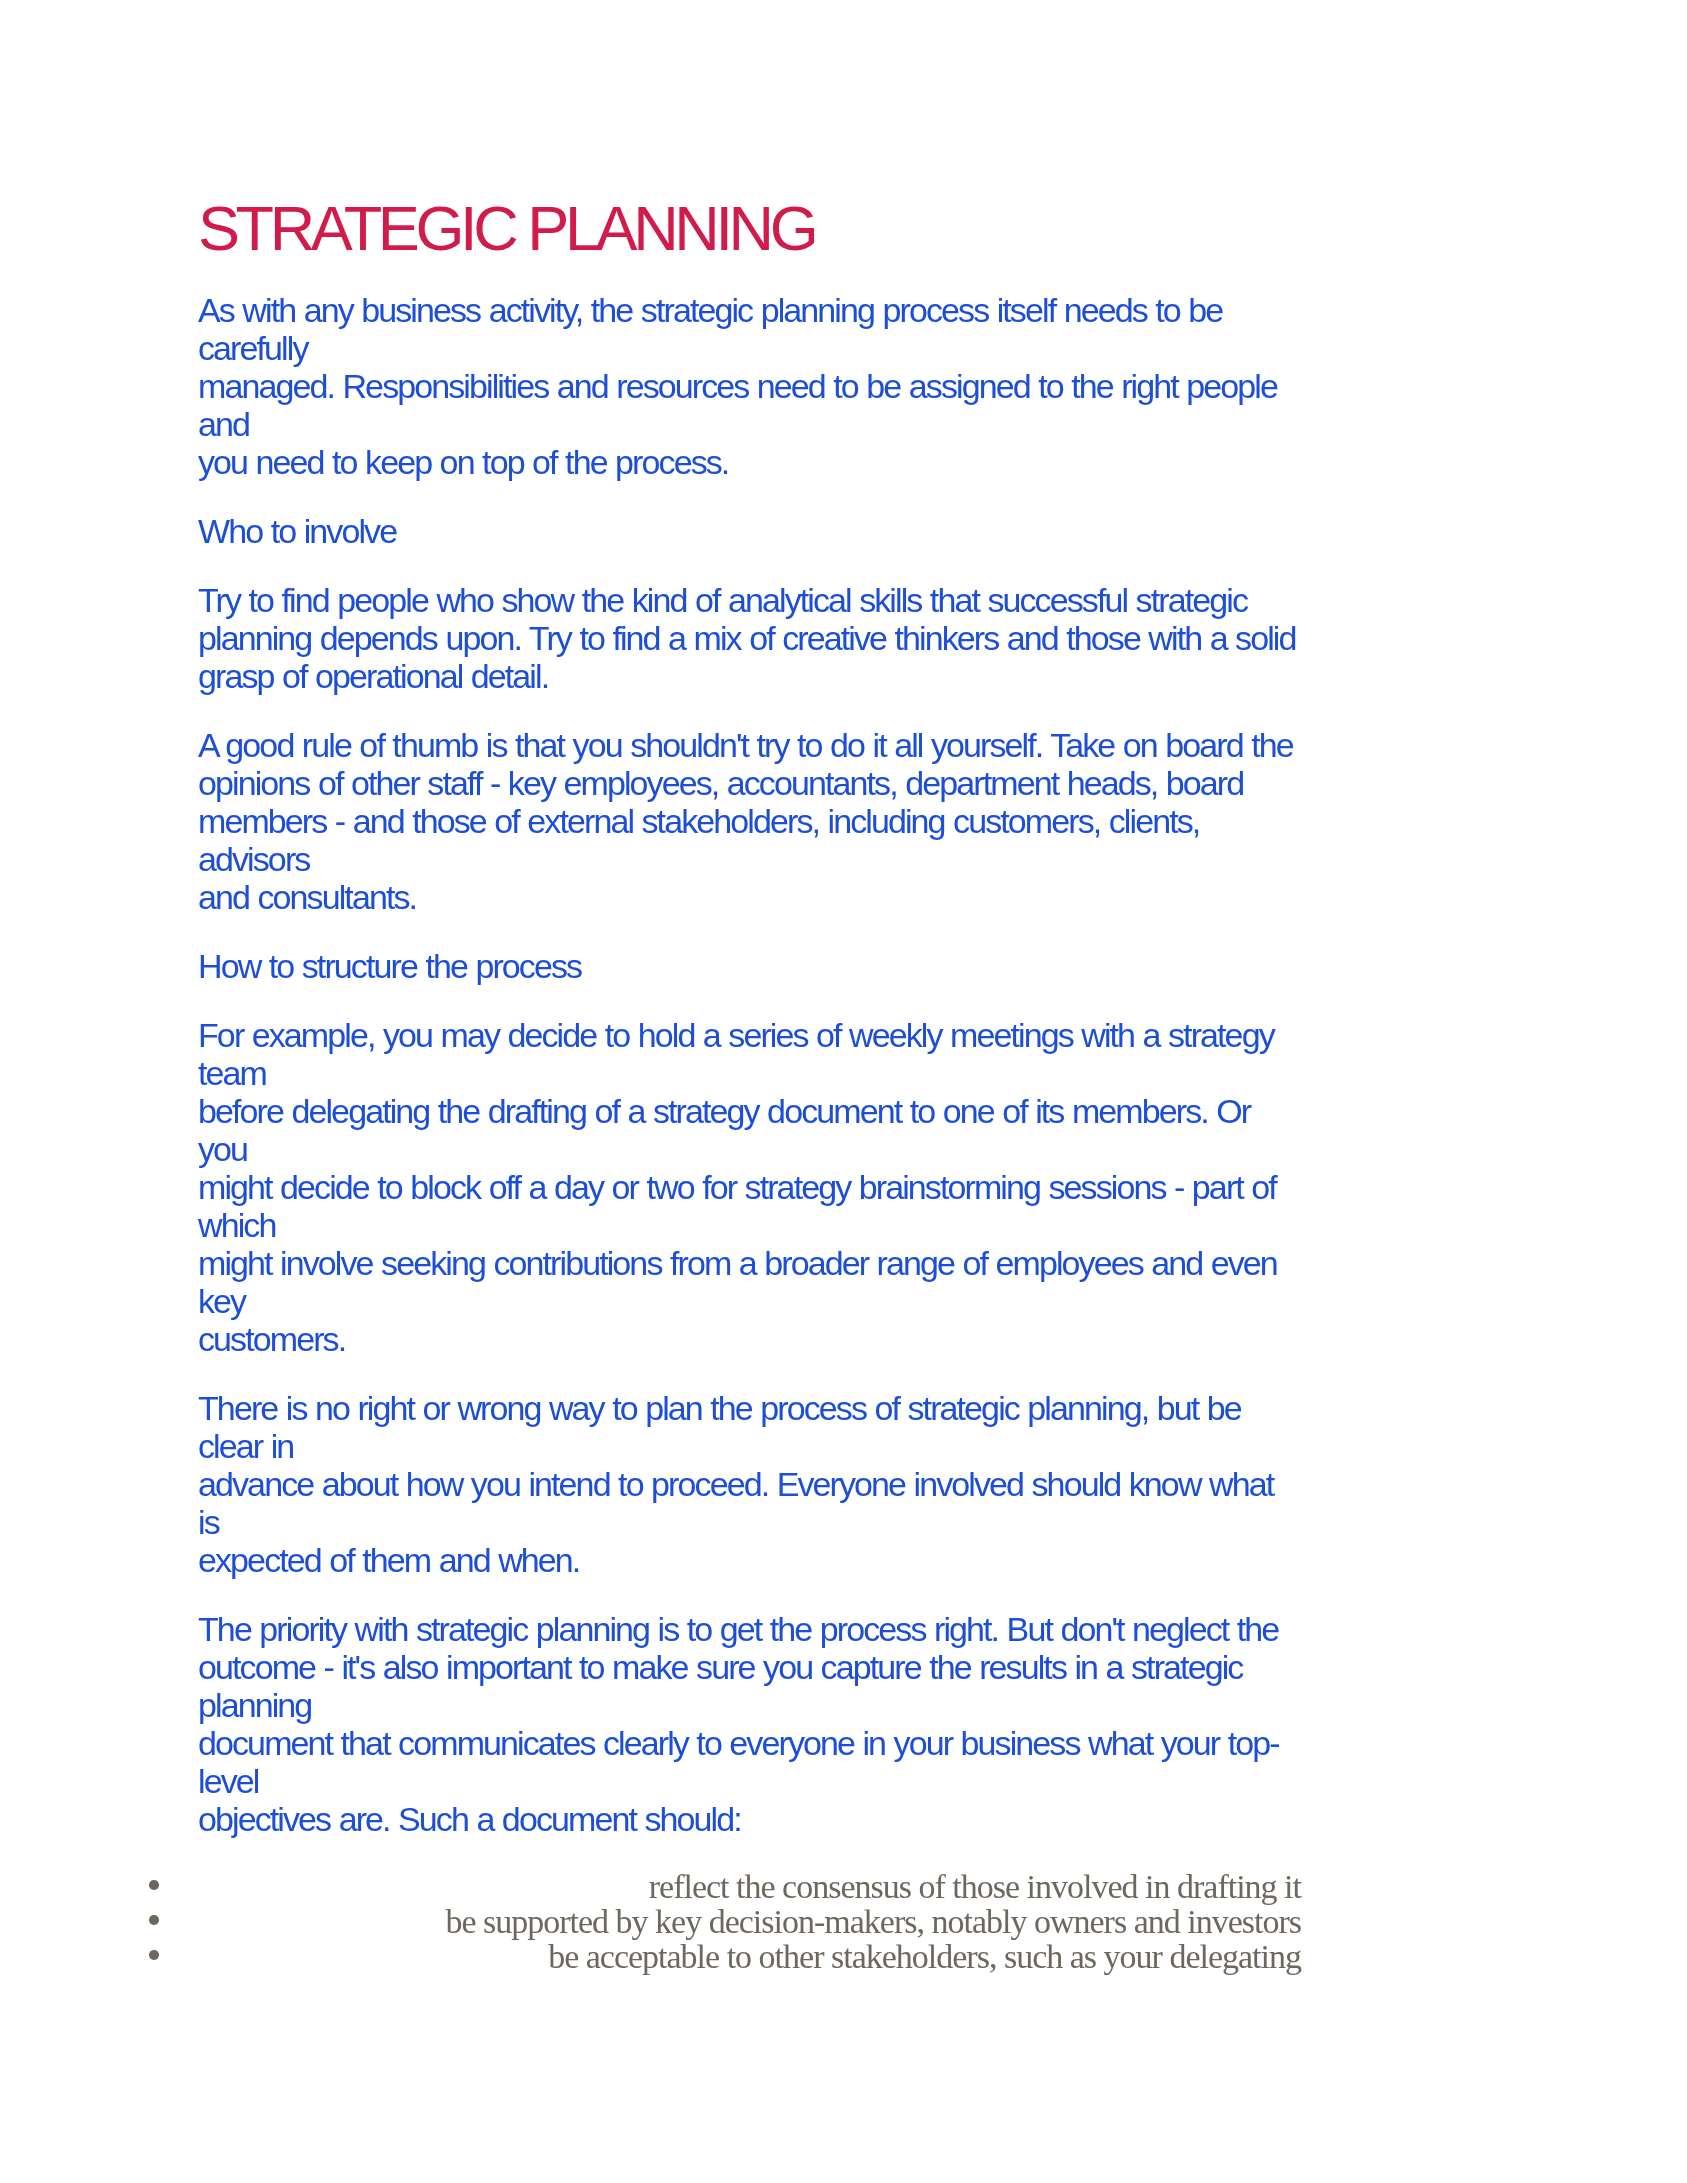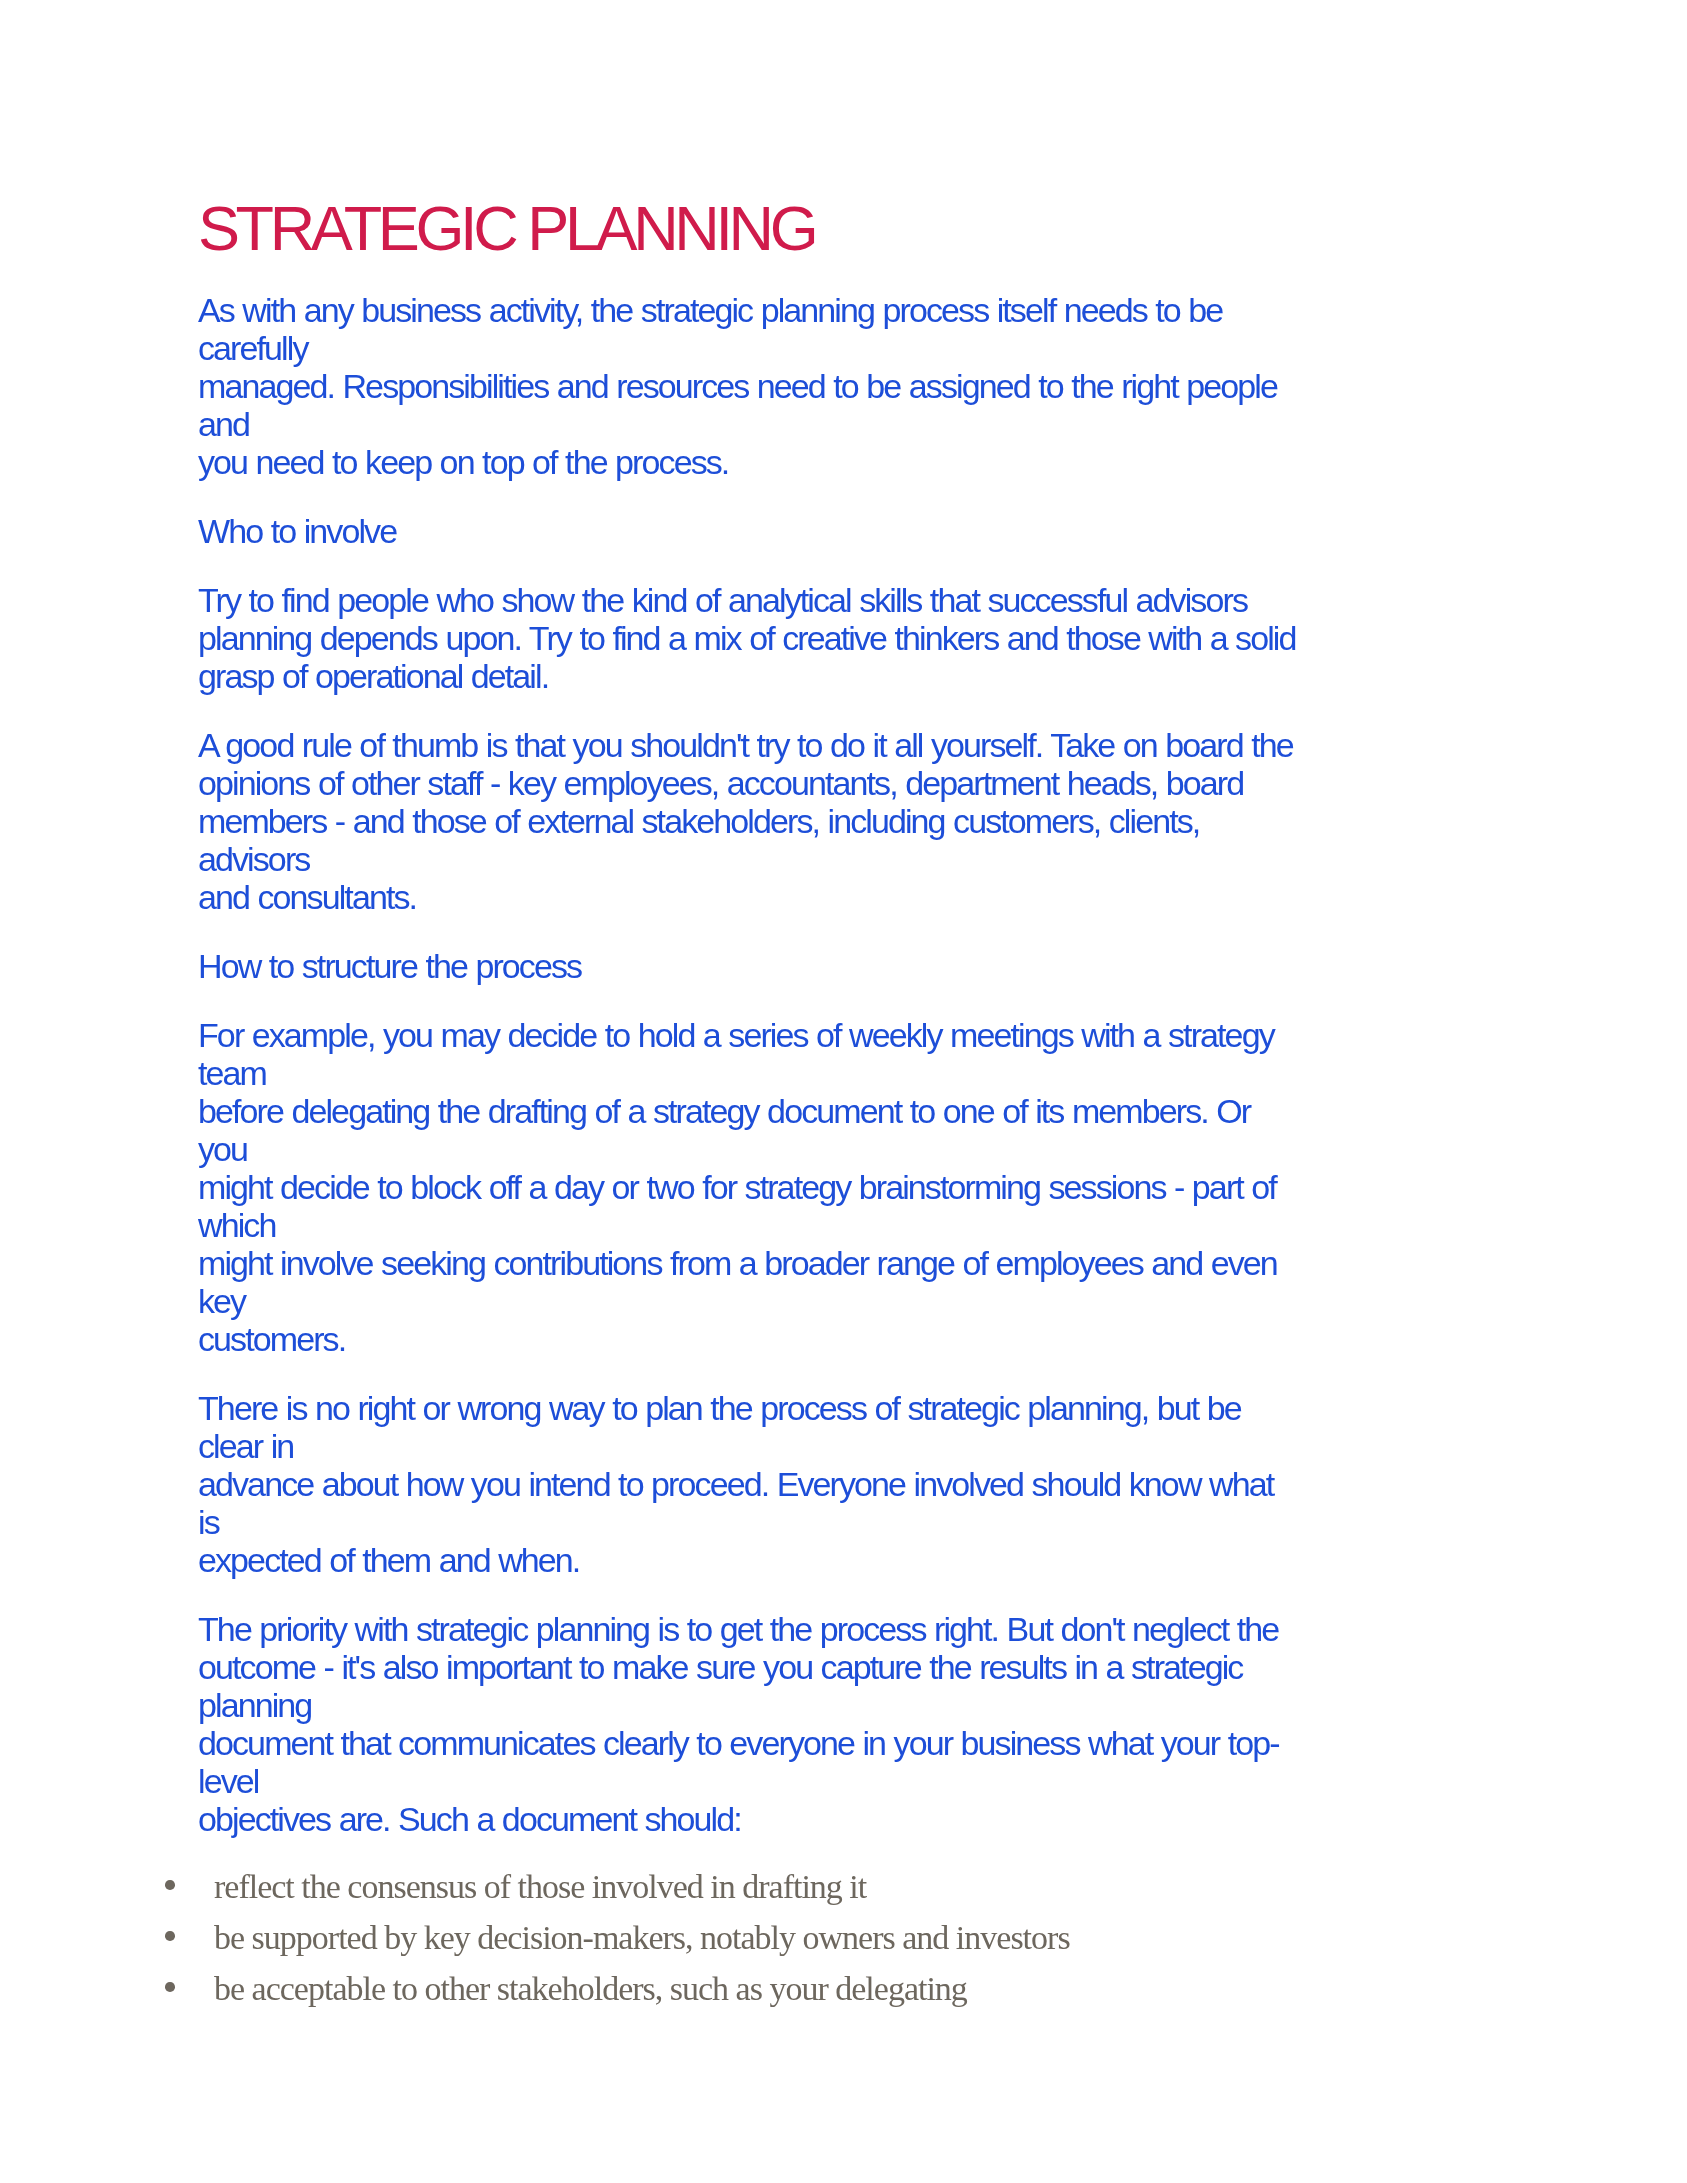--- a/index.html
+++ b/index.html
@@ -47,22 +47,23 @@
     padding: 0;
     list-style: none;
     font-family: "Liberation Serif", serif;
     font-size: 34px;
     line-height: 35px;
     letter-spacing: -1px;
     color: #6d675e;
   }
   .bullets li {
     position: relative;
-    margin: 16px;
+    margin: 0;
     padding: 0;
+    text-align: right;
   }
   .dot {
     position: absolute;
     left: -49px;
     top: 11.4px;
     width: 9.6px;
     height: 9.6px;
     border-radius: 50%;
     background: #6d675e;
   }
@@ -73,21 +74,21 @@
 <div class="page">
 
   <h1 class="title">STRATEGIC PLANNING</h1>
 
   <p class="para">As with any business activity, the strategic planning process itself needs to be carefully
 managed. Responsibilities and resources need to be assigned to the right people and
 you need to keep on top of the process.</p>
 
   <h2 class="subhead">Who to involve</h2>
 
-  <p class="para">Try to find people who show the kind of analytical skills that successful advisors
+  <p class="para">Try to find people who show the kind of analytical skills that successful strategic
 planning depends upon. Try to find a mix of creative thinkers and those with a solid
 grasp of operational detail.</p>
 
   <p class="para">A good rule of thumb is that you shouldn't try to do it all yourself. Take on board the
 opinions of other staff - key employees, accountants, department heads, board
 members - and those of external stakeholders, including customers, clients, advisors
 and consultants.</p>
 
   <h2 class="subhead">How to structure the process</h2>
 

